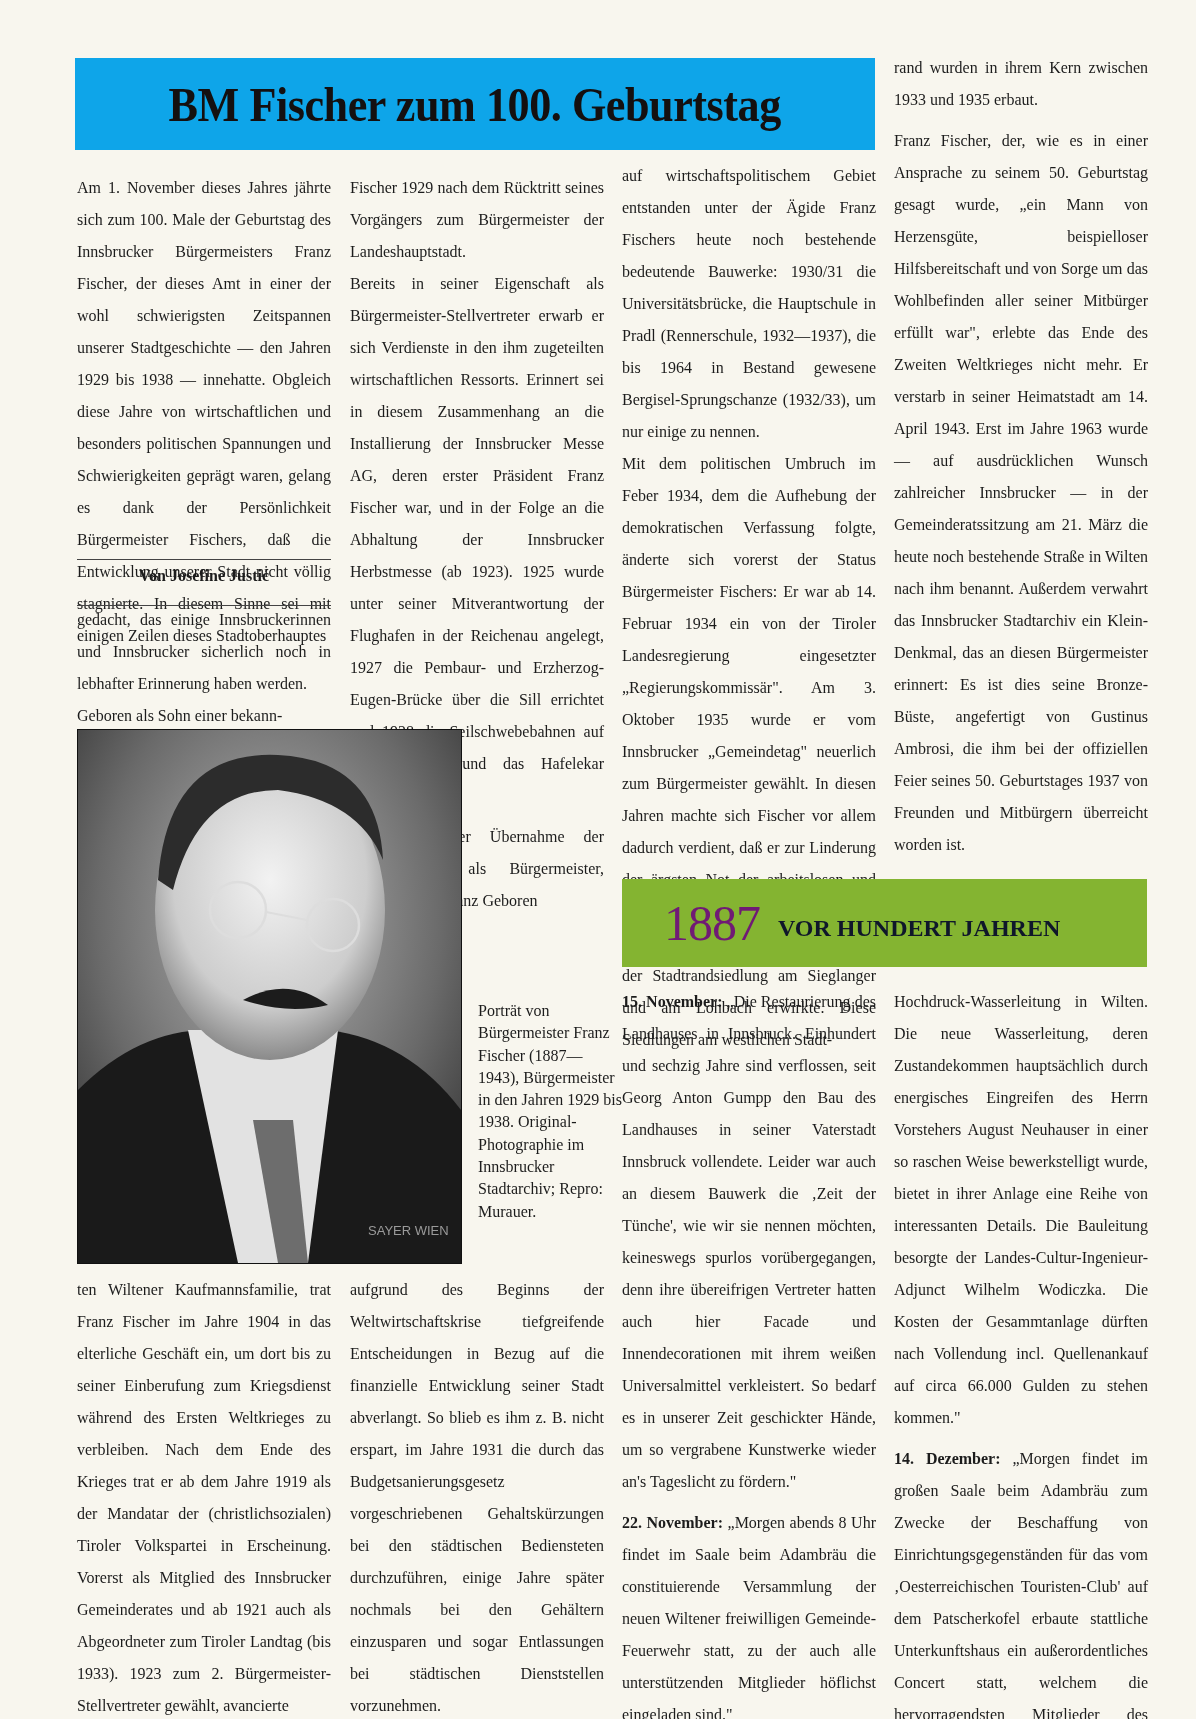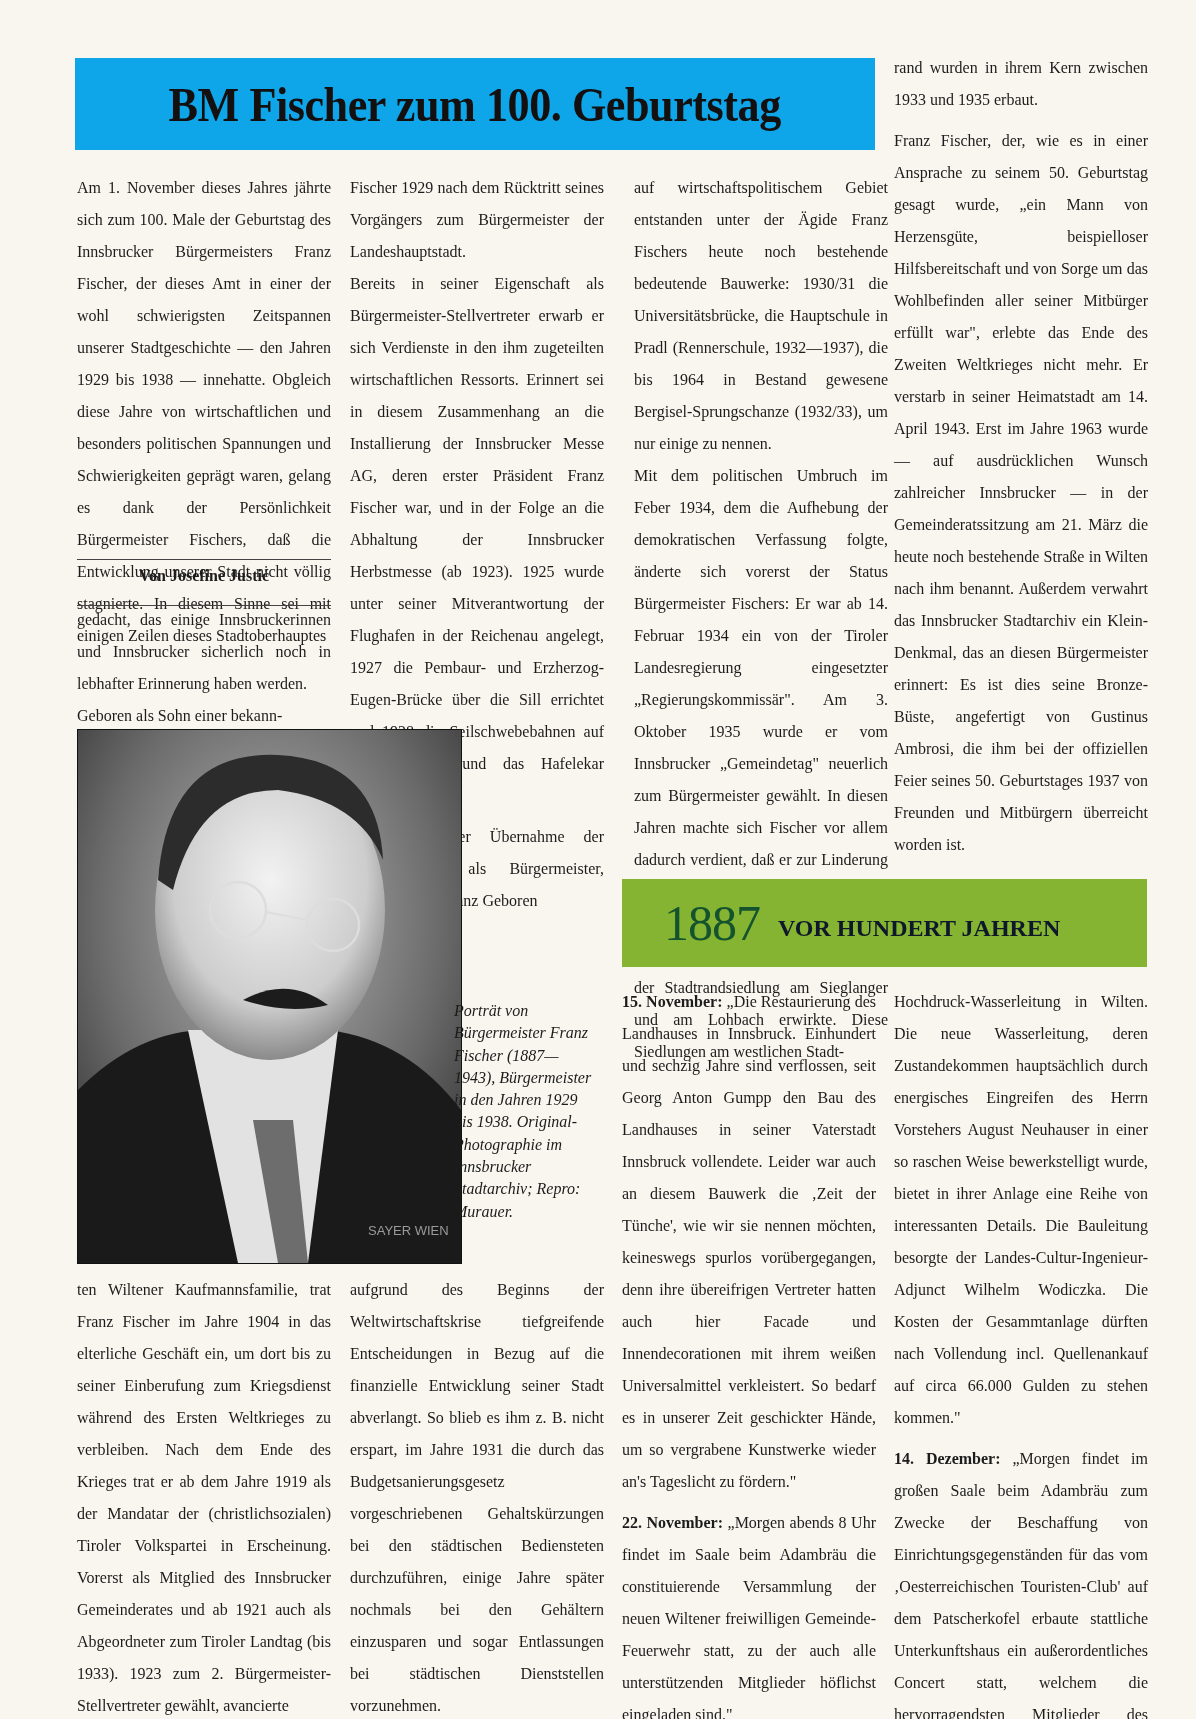--- a/index.html
+++ b/index.html
@@ -25,28 +25,28 @@
     position: absolute; left: 77px; top: 559px; width: 254px; border-top: 1.5px solid #444;
     border-bottom: 1.5px solid #444; text-align: center; font-weight: bold; font-size: 16px;
     padding: 7px 0 20px 0;
   }
   .photo {
     position: absolute; left: 77px; top: 729px; width: 383px; height: 533px;
     background: radial-gradient(ellipse at 55% 35%, #cfcfcf 0%, #9b9b9b 30%, #5a5a5a 60%, #2a2a2a 100%);
     overflow: hidden; border: 1px solid #111;
   }
   .caption {
-    position: absolute; left: 454px; top: 1000px; width: 145px; font-style: italic;
+    position: absolute; left: 478px; top: 1000px; width: 145px; 
     font-size: 16px; line-height: 22.3px;
   }
   .green-band {
     position: absolute; left: 622px; top: 879px; width: 525px; height: 88px; background: #84b431;
     display: flex; align-items: center; padding-left: 42px; box-sizing: border-box;
   }
-  .green-band .year { font-size: 50px; color: #14532d; margin-right: 18px; letter-spacing: -1px; }
+  .green-band .year { font-size: 50px; color: #701a75; margin-right: 18px; letter-spacing: -1px; }
   .green-band .sub { font-size: 24px; font-weight: bold; color: #0f172a; margin-top: 10px; }
   b.date { font-weight: bold; }
   .sig { float: right; }
 </style>
 </head>
 <body>
 
 <div class="title-band">
   <h1>BM Fischer zum 100. Geburtstag</h1>
 </div>
@@ -61,21 +61,21 @@
   <p>gedacht, das einige Innsbruckerinnen und Innsbrucker sicherlich noch in lebhafter Erinnerung haben werden.</p>
   <p>Geboren als Sohn einer bekann-</p>
 </div>
 
 <div class="col" style="left:350px; top:172px; width:254px;">
   <p>Fischer 1929 nach dem Rücktritt seines Vorgängers zum Bürgermeister der Landeshauptstadt.</p>
   <p>Bereits in seiner Eigenschaft als Bürgermeister-Stellvertreter erwarb er sich Verdienste in den ihm zugeteilten wirtschaftlichen Ressorts. Erinnert sei in diesem Zusammenhang an die Installierung der Innsbrucker Messe AG, deren erster Präsident Franz Fischer war, und in der Folge an die Abhaltung der Innsbrucker Herbstmesse (ab 1923). 1925 wurde unter seiner Mitverantwortung der Flughafen in der Reichenau angelegt, 1927 die Pembaur- und Erzherzog-Eugen-Brücke über die Sill errichtet und 1928 die Seilschwebebahnen auf die Seegrube und das Hafelekar eröffnet.</p>
   <p class="gap">Kurz nach der Übernahme der Amtsgeschäfte als Bürgermeister, 1929, wurden Franz Geboren</p>
 </div>
 
-<div class="col" style="left:622px; top:172px; width:254px;margin-left:12px;">
+<div class="col" style="left:622px; top:160px; width:254px;">
   <p>auf wirtschaftspolitischem Gebiet entstanden unter der Ägide Franz Fischers heute noch bestehende bedeutende Bauwerke: 1930/31 die Universitätsbrücke, die Hauptschule in Pradl (Rennerschule, 1932—1937), die bis 1964 in Bestand gewesene Bergisel-Sprungschanze (1932/33), um nur einige zu nennen.</p>
   <p>Mit dem politischen Umbruch im Feber 1934, dem die Aufhebung der demokratischen Verfassung folgte, änderte sich vorerst der Status Bürgermeister Fischers: Er war ab 14. Februar 1934 ein von der Tiroler Landesregierung eingesetzter „Regierungskommissär". Am 3. Oktober 1935 wurde er vom Innsbrucker „Gemeindetag" neuerlich zum Bürgermeister gewählt. In diesen Jahren machte sich Fischer vor allem dadurch verdient, daß er zur Linderung der ärgsten Not der arbeitslosen und wohnungssuchenden Mitbürger die staatliche Unterstützung für den Bau der Stadtrandsiedlung am Sieglanger und am Lohbach erwirkte. Diese Siedlungen am westlichen Stadt-</p>
 </div>
 
 <div class="col" style="left:894px; top:52px; width:254px;">
   <p>rand wurden in ihrem Kern zwischen 1933 und 1935 erbaut.</p>
   <p class="gap">Franz Fischer, der, wie es in einer Ansprache zu seinem 50. Geburtstag gesagt wurde, „ein Mann von Herzensgüte, beispielloser Hilfsbereitschaft und von Sorge um das Wohlbefinden aller seiner Mitbürger erfüllt war", erlebte das Ende des Zweiten Weltkrieges nicht mehr. Er verstarb in seiner Heimatstadt am 14. April 1943. Erst im Jahre 1963 wurde — auf ausdrücklichen Wunsch zahlreicher Innsbrucker — in der Gemeinderatssitzung am 21. März die heute noch bestehende Straße in Wilten nach ihm benannt. Außerdem verwahrt das Innsbrucker Stadtarchiv ein Klein-Denkmal, das an diesen Bürgermeister erinnert: Es ist dies seine Bronze-Büste, angefertigt von Gustinus Ambrosi, die ihm bei der offiziellen Feier seines 50. Geburtstages 1937 von Freunden und Mitbürgern überreicht worden ist.</p>
 </div>
 
 <div class="photo">

